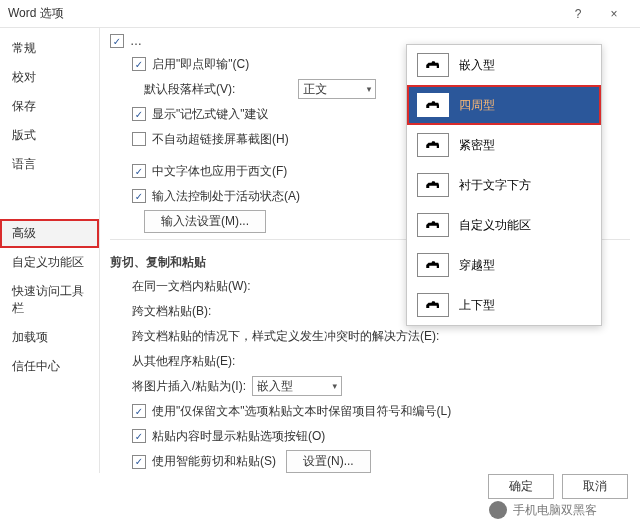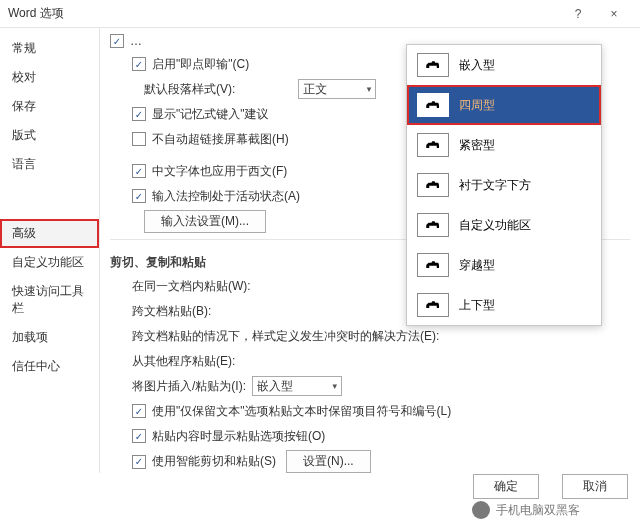--- a/index.html
+++ b/index.html
@@ -17,29 +17,29 @@
 .ck.checked::before { content:"✓"; }
 .indent { margin-left: 22px; }
 .indent2 { margin-left: 34px; }
 .label { color: #333; }
 .select { border: 1px solid #ababab; height: 20px; display:flex; align-items:center; padding: 0 4px; background:#fff; color:#333; }
 .select .arrow { margin-left:auto; font-size:9px; color:#555; }
 .btn2 { border: 1px solid #ababab; background: #fdfdfd; padding: 2px 16px; color:#333; cursor:pointer; }
 .section-hr { border-top:1px solid #e5e5e5; margin: 6px 0; }
 .section-title { color:#444; font-weight:bold; margin: 14px 0 4px 0; }
 .image-sel { width: 90px; }
-.footer { position:absolute; right:12px; bottom:22px; display:flex; gap:23px; }
+.footer { position:absolute; right:12px; bottom:22px; display:flex; gap:8px; }
 .footer .fb { border:1px solid #ababab; background:#fff; padding:3px 20px; color:#333; cursor:pointer; }
 .dropdown-panel { position:absolute; top:16px; right:38px; width:196px; background:#fff; border:1px solid #c8c8c8; box-shadow:0 2px 8px rgba(0,0,0,0.2); z-index:10; }
 .dd-item { display:flex; align-items:center; height:40px; padding:0 10px; gap:10px; cursor:pointer; }
 .dd-item.selected { background:#2b579a; color:#fdba74; outline:2px solid #d92b2b; outline-offset:-2px; }
 .dd-icon { width:32px; height:24px; border:1px solid #888; display:flex; align-items:center; justify-content:center; background:#fff; font-size:14px; }
 .dd-item.selected .dd-icon { border-color:#fff; }
 .para-sel { width: 78px; margin-left: 40px; }
-.wechat { position:absolute; bottom:2px; right:60px; display:flex; align-items:center; gap:6px; color:#7a7a7a; font-size:12px; }
+.wechat { position:absolute; bottom:2px; right:43px; display:flex; align-items:center; gap:6px; color:#7a7a7a; font-size:12px; }
 .wechat .circ { width:18px; height:18px; border-radius:50%; background:#7a7a7a; }
 .cut-top { display:flex; align-items:center; min-height:18px; margin:0 0 3px 0; }
 svg.dog { width:18px; height:14px; }
 </style>
 </head>
 <body>
 
 <div class="titlebar">
   <span class="title">Word 选项</span>
   <div class="btn">?</div>

